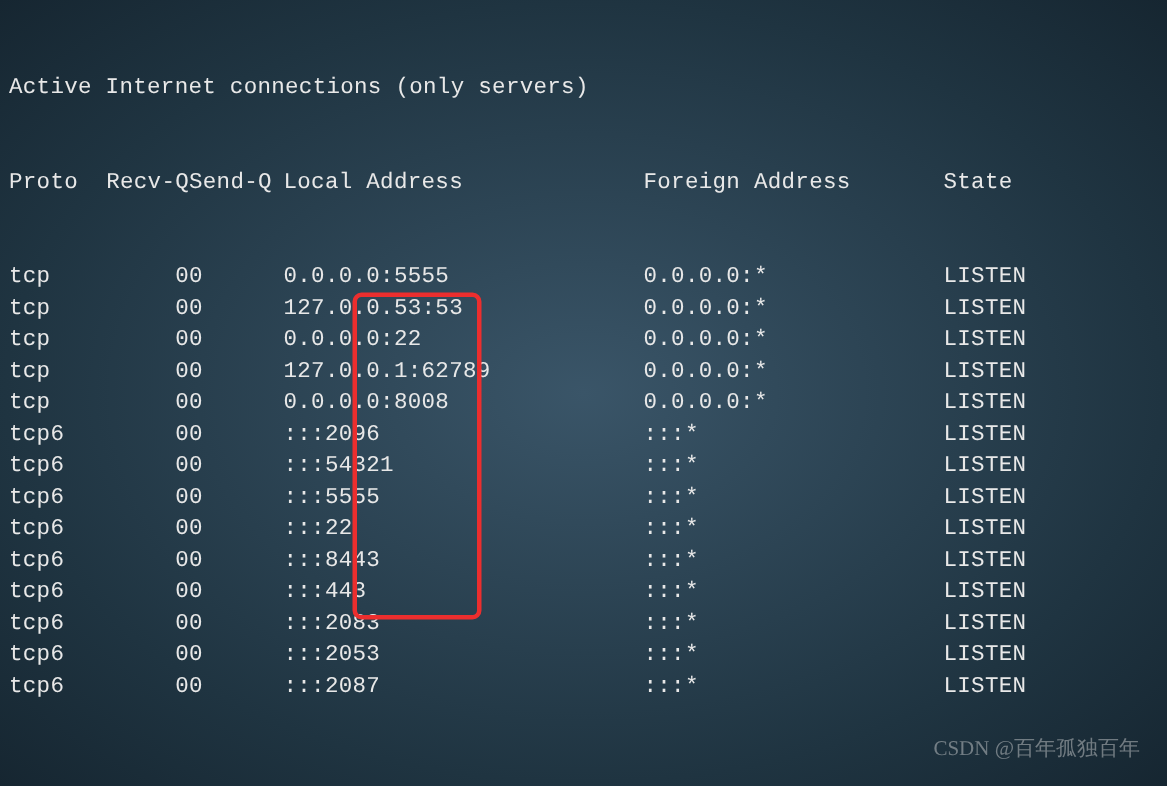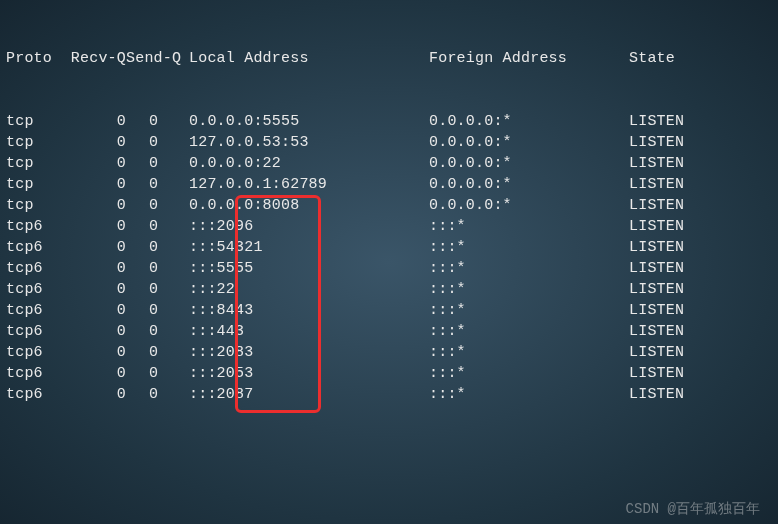--- a/index.html
+++ b/index.html
@@ -16,47 +16,48 @@
   }
   .term {
     padding: 6px 6px;
     white-space: pre;
     line-height: 21px;
     letter-spacing: 0.2px;
   }
   .row { display: block; }
   .proto { display:inline-block; width: 60px; }
   .recvq { display:inline-block; width: 60px; text-align:right; }
-  .sendq { display:inline-block; width: 55px; text-align:center; }
+  .sendq { display:inline-block; width: 55px; text-align:left; }
   .local { display:inline-block; width: 240px; padding-left: 8px; }
   .foreign { display:inline-block; width: 200px; }
   .state { display:inline-block;text-align:center; }
   .highlight-box {
     position: absolute;
     border: 3px solid #ec2e2e;
     border-radius: 6px;
     left: 235px;
     top: 195px;
     width: 80px;
     height: 212px;
     pointer-events: none;
   }
   .watermark {
     position: absolute;
     right: 18px;
-    bottom: 6px;
+    bottom: 16px;
     color: rgba(220,220,220,0.45);
-    font-family: Liberation Mono, monospace;
+    font-family: Liberation Serif, serif;
     font-size: 14px;
     pointer-events: none;
   }
 </style>
 </head>
 <body>
 
 <div class="term">
+  <span class="row">Active Internet connections (only servers)</span>
   <span class="row"><span class="proto">Proto</span><span class="recvq">Recv-Q</span><span class="sendq">Send-Q</span><span class="local">Local Address</span><span class="foreign">Foreign Address</span><span class="state">State</span></span>
   <div id="rows-container"><span class="row"><span class="proto">tcp</span><span class="recvq">0</span><span class="sendq">0</span><span class="local">0.0.0.0:5555</span><span class="foreign">0.0.0.0:*</span><span class="state">LISTEN</span></span><span class="row"><span class="proto">tcp</span><span class="recvq">0</span><span class="sendq">0</span><span class="local">127.0.0.53:53</span><span class="foreign">0.0.0.0:*</span><span class="state">LISTEN</span></span><span class="row"><span class="proto">tcp</span><span class="recvq">0</span><span class="sendq">0</span><span class="local">0.0.0.0:22</span><span class="foreign">0.0.0.0:*</span><span class="state">LISTEN</span></span><span class="row"><span class="proto">tcp</span><span class="recvq">0</span><span class="sendq">0</span><span class="local">127.0.0.1:62789</span><span class="foreign">0.0.0.0:*</span><span class="state">LISTEN</span></span><span class="row"><span class="proto">tcp</span><span class="recvq">0</span><span class="sendq">0</span><span class="local">0.0.0.0:8008</span><span class="foreign">0.0.0.0:*</span><span class="state">LISTEN</span></span><span class="row"><span class="proto">tcp6</span><span class="recvq">0</span><span class="sendq">0</span><span class="local">:::2096</span><span class="foreign">:::*</span><span class="state">LISTEN</span></span><span class="row"><span class="proto">tcp6</span><span class="recvq">0</span><span class="sendq">0</span><span class="local">:::54321</span><span class="foreign">:::*</span><span class="state">LISTEN</span></span><span class="row"><span class="proto">tcp6</span><span class="recvq">0</span><span class="sendq">0</span><span class="local">:::5555</span><span class="foreign">:::*</span><span class="state">LISTEN</span></span><span class="row"><span class="proto">tcp6</span><span class="recvq">0</span><span class="sendq">0</span><span class="local">:::22</span><span class="foreign">:::*</span><span class="state">LISTEN</span></span><span class="row"><span class="proto">tcp6</span><span class="recvq">0</span><span class="sendq">0</span><span class="local">:::8443</span><span class="foreign">:::*</span><span class="state">LISTEN</span></span><span class="row"><span class="proto">tcp6</span><span class="recvq">0</span><span class="sendq">0</span><span class="local">:::443</span><span class="foreign">:::*</span><span class="state">LISTEN</span></span><span class="row"><span class="proto">tcp6</span><span class="recvq">0</span><span class="sendq">0</span><span class="local">:::2083</span><span class="foreign">:::*</span><span class="state">LISTEN</span></span><span class="row"><span class="proto">tcp6</span><span class="recvq">0</span><span class="sendq">0</span><span class="local">:::2053</span><span class="foreign">:::*</span><span class="state">LISTEN</span></span><span class="row"><span class="proto">tcp6</span><span class="recvq">0</span><span class="sendq">0</span><span class="local">:::2087</span><span class="foreign">:::*</span><span class="state">LISTEN</span></span></div>
   
 </div>
 
 <div class="highlight-box"></div>
 <div class="watermark">CSDN @百年孤独百年</div>
 
 </body></html>

